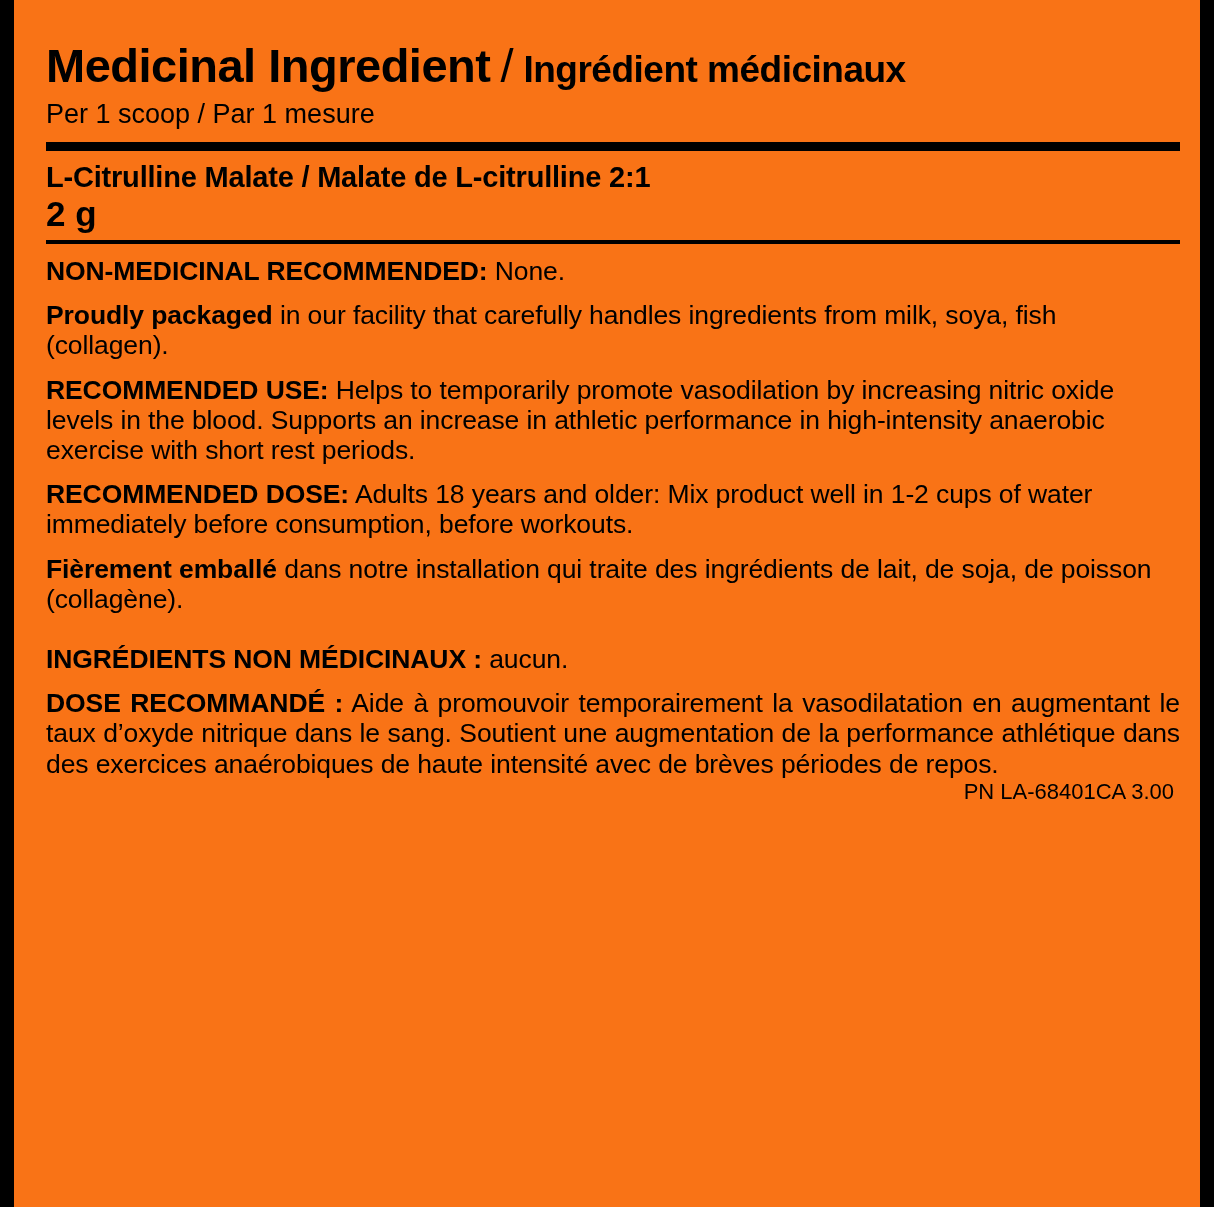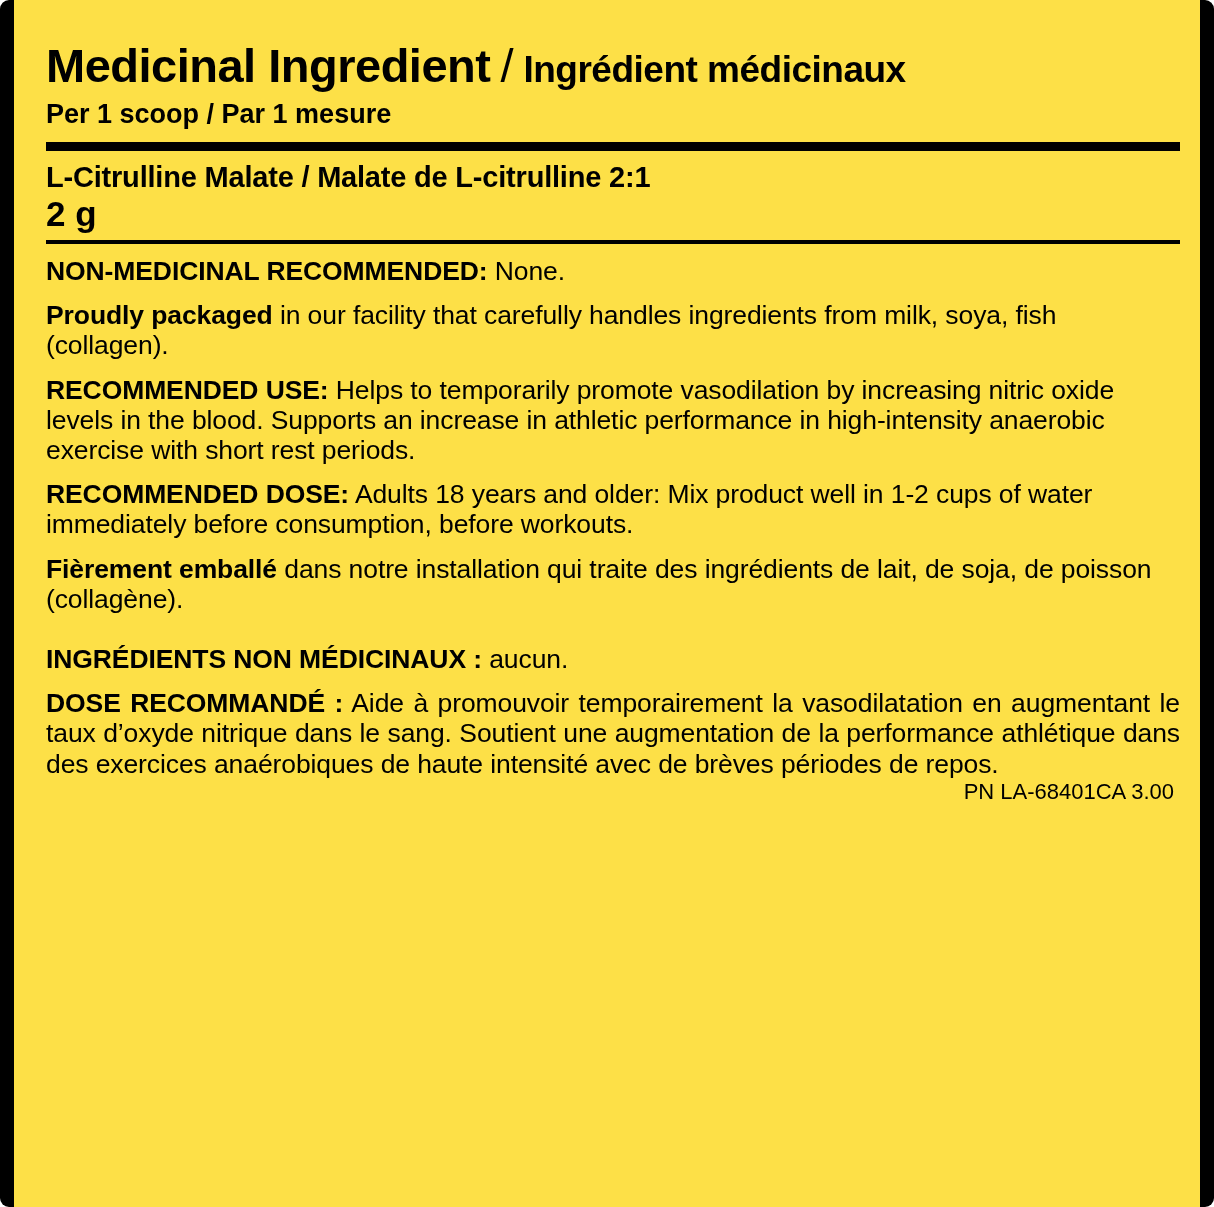--- a/index.html
+++ b/index.html
@@ -14,22 +14,21 @@
     color: #000000;
     overflow: hidden;
   }
   .label-panel {
     box-sizing: border-box;
     width: 1214px;
     height: 1207px;
     border-left: 14px solid #000000;
     border-right: 14px solid #000000;
     padding: 38px 14px 0 26px;
-    background: #fde047;
-    border-radius: 9px;
+    background: #f97316;
   }
   .inner {
     width: 1134px;
     margin: 0 auto;
   }
 
   .title-row {
     display: flex;
     align-items: baseline;
     gap: 0;
@@ -47,21 +46,21 @@
     padding: 0 10px;
   }
   .title-fr {
     font-size: 37px;
     font-weight: bold;
     letter-spacing: -0.5px;
     line-height: 1.05;
   }
   .serving {
     font-size: 27px;
-    font-weight: 700;
+    font-weight: 400;
     margin-top: 6px;
     letter-spacing: 0px;
   }
 
   .rule-thick {
     height: 9px;
     background: #000000;
     margin-top: 12px;
   }
   .rule-thin {

